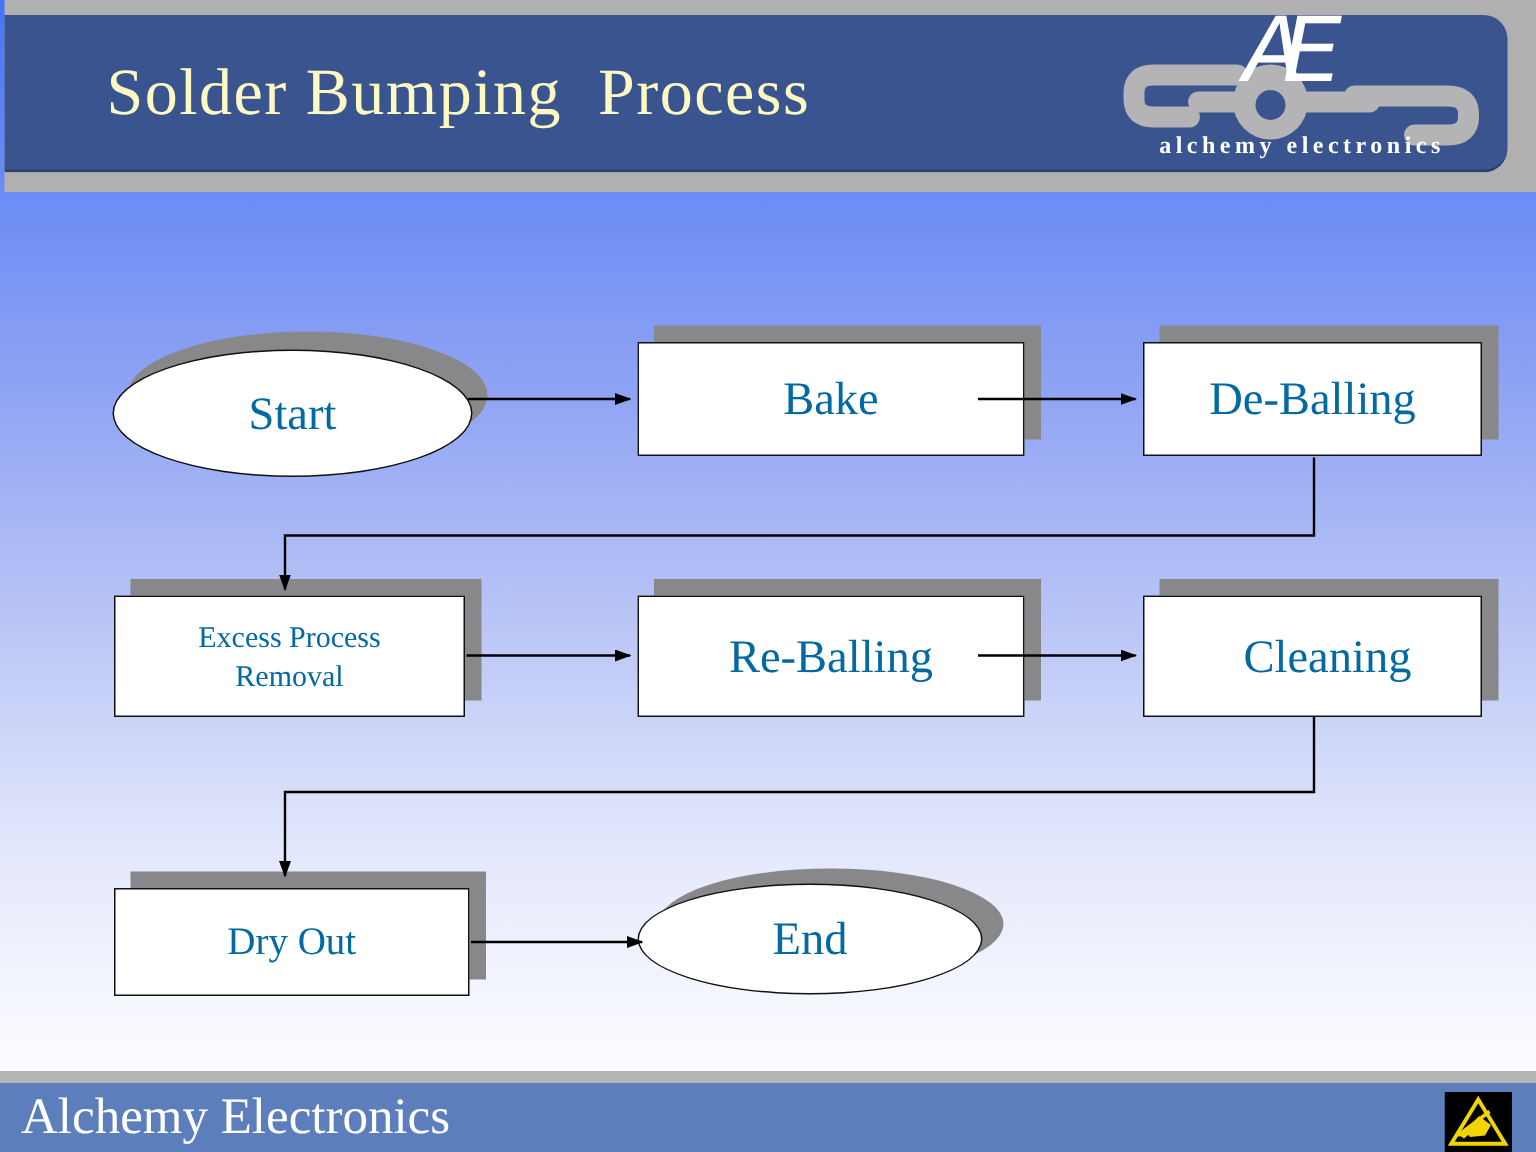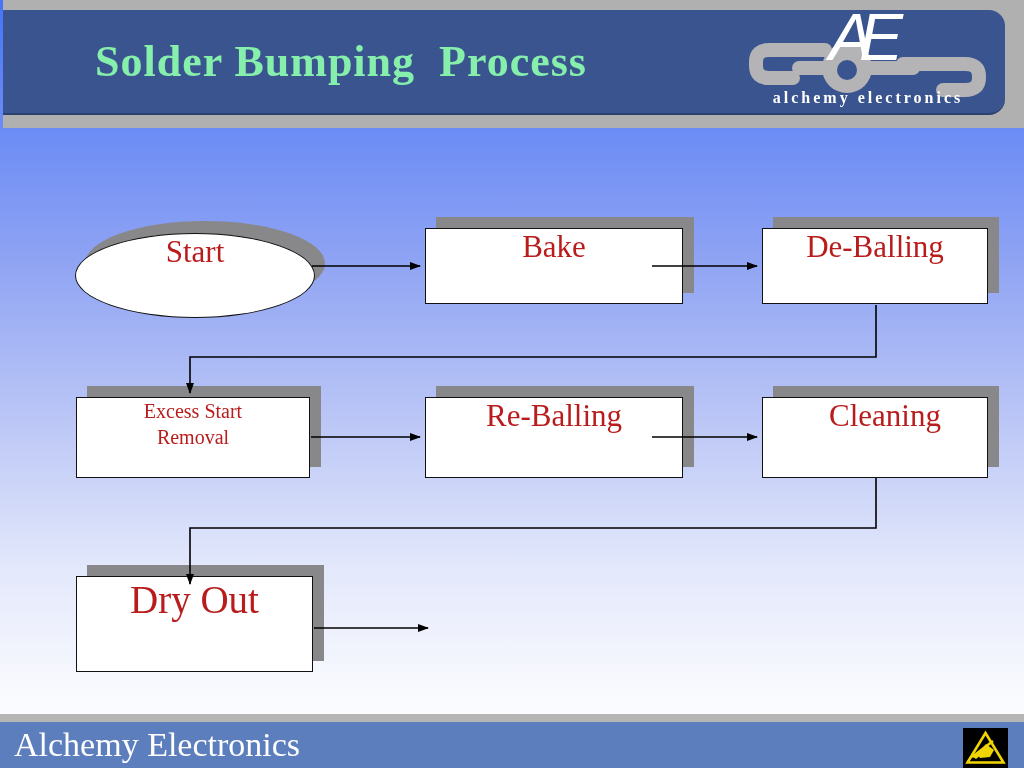--- a/index.html
+++ b/index.html
@@ -5,43 +5,43 @@
   html,body{margin:0;padding:0;}
   .slide{
     position:relative;width:1024px;height:768px;overflow:hidden;
     font-family:"Liberation Serif","DejaVu Serif",serif;
     background:linear-gradient(180deg,#4574f7 0%,#6286f6 12%,#8da2f3 33%,#bcc7f6 55%,#e3e8fb 74%,#f9fafe 90%,#ffffff 100%);
   }
   
   .top-band{position:absolute;left:3px;top:0;width:1021px;height:128px;background:#b0b0b0;z-index:1;}
   .title-bar{position:absolute;left:0;top:10px;width:1002px;height:105px;background:#39548e;
     border-radius:0 16px 16px 0;border-bottom:2px solid #2b4170;box-sizing:border-box;}
-  .title{position:absolute;left:92px;top:0;height:100%;margin:0;display:flex;align-items:center;
-    color:#86efac;font-size:44px;font-weight:bold;white-space:pre;letter-spacing:1px;}
+  .title{position:absolute;left:68px;top:0;height:100%;margin:0;display:flex;align-items:center;
+    color:#fef9c3;font-size:44px;font-weight:normal;white-space:pre;letter-spacing:1px;}
   .logo{position:absolute;right:2px;top:0;width:262px;height:103px;}
   .logo .chip{position:absolute;left:0;top:14px;width:262px;height:80px;}
   .logo .monogram{position:absolute;left:88px;top:-6px;color:#ffffff;font-style:italic;
-    font-family:Liberation Sans, sans-serif;font-size:66px;letter-spacing:-14px;line-height:1;}
+    font-family:Liberation Mono, monospace;font-size:66px;letter-spacing:-14px;line-height:1;}
   .logo .caption{position:absolute;left:0;right:8px;bottom:6px;text-align:center;color:#ffffff;
     font-weight:bold;font-size:16px;letter-spacing:3px;}
   
   .connectors{position:absolute;left:0;top:0;z-index:5;pointer-events:none;}
   .node{position:absolute;z-index:3;background:#ffffff;border:1.6px solid #111111;box-sizing:border-box;
-    display:flex;justify-content:center;color:#b91c1c;}
+    display:flex;align-items:center;justify-content:center;color:#0369a1;}
   .rect{box-shadow:11px -11px 0 0 #88888a;}
   .ellipse{border-radius:50%;box-shadow:10px -12px 0 0 #88888a;}
   .node-label{text-align:center;}
   .n-start{left:75px;top:233px;width:240px;height:85px;font-size:31px;}
   .n-bake{left:425px;top:228px;width:258px;height:76px;font-size:31px;}
   .n-deballing{left:762px;top:228px;width:226px;height:76px;font-size:31px;font-family:Liberation Serif, serif;}
   .n-excess{left:76px;top:397px;width:234px;height:81px;font-size:20px;}
   .n-excess .node-label{max-width:160px;line-height:1.3;}
   .n-reballing{left:425px;top:397px;width:258px;height:81px;font-size:31px;}
   .n-cleaning{left:762px;top:397px;width:226px;height:81px;font-size:31px;padding-left:20px;}
-  .n-dryout{left:76px;top:576px;width:237px;height:96px;font-size:39px;}
+  .n-dryout{left:76px;top:592px;width:237px;height:72px;font-size:26px;}
   .n-end{left:425px;top:589px;width:230px;height:74px;font-size:31px;box-shadow:14px -10px 0 0 #88888a;}
   
   .footer-strip{position:absolute;left:0;top:714px;width:1024px;height:8px;background:#b5b5b5;z-index:2;}
   .footer-bar{position:absolute;left:0;top:722px;width:1024px;height:46px;background:#5c7ebd;z-index:2;
     display:flex;align-items:center;padding-left:14px;box-sizing:border-box;}
   .footer-text{color:#ffffff;font-size:34px;}
   .esd{position:absolute;left:963px;top:728px;width:45px;height:40px;z-index:6;}
 </style>
 </head>
 <body>
@@ -87,30 +87,33 @@
   <div class="node ellipse n-start">
     <span class="node-label">Start</span>
   </div>
   <div class="node rect n-bake">
     <span class="node-label">Bake</span>
   </div>
   <div class="node rect n-deballing">
     <span class="node-label">De-Balling</span>
   </div>
   <div class="node rect n-excess">
-    <span class="node-label">Excess Start Removal</span>
+    <span class="node-label">Excess Process Removal</span>
   </div>
   <div class="node rect n-reballing">
     <span class="node-label">Re-Balling</span>
   </div>
   <div class="node rect n-cleaning">
     <span class="node-label">Cleaning</span>
   </div>
   <div class="node rect n-dryout">
     <span class="node-label">Dry Out</span>
+  </div>
+  <div class="node ellipse n-end">
+    <span class="node-label">End</span>
   </div>
 
   <div class="footer-strip"></div>
   <div class="footer-bar">
     <div class="footer-text">Alchemy Electronics</div>
   </div>
   <svg class="esd" viewBox="0 0 45 40">
     <rect x="0" y="0" width="45" height="40" fill="#000000"></rect>
     <polygon points="22.5,5 40.5,34.5 4.5,34.5" fill="none" stroke="#f0d500" stroke-width="2.6"></polygon>
     <g fill="#f0d500">

